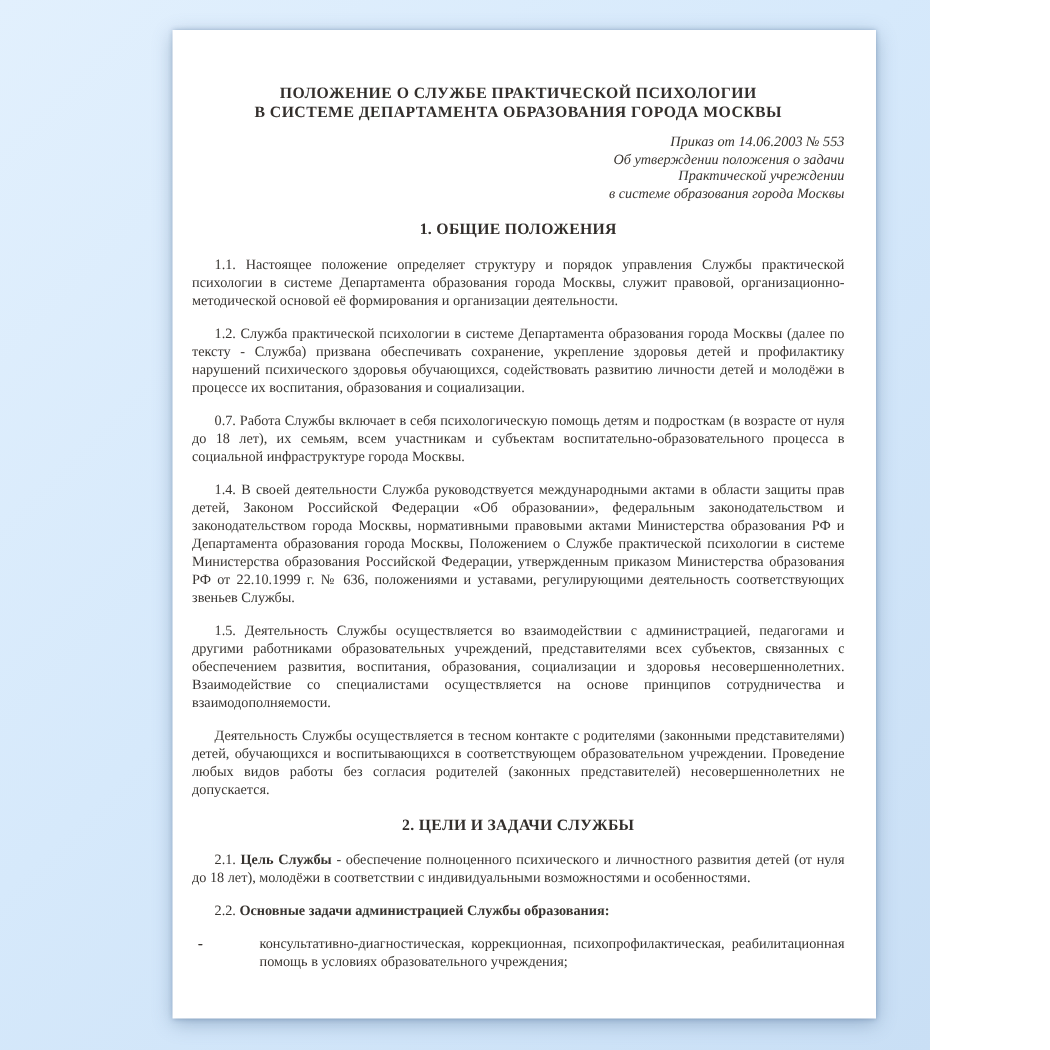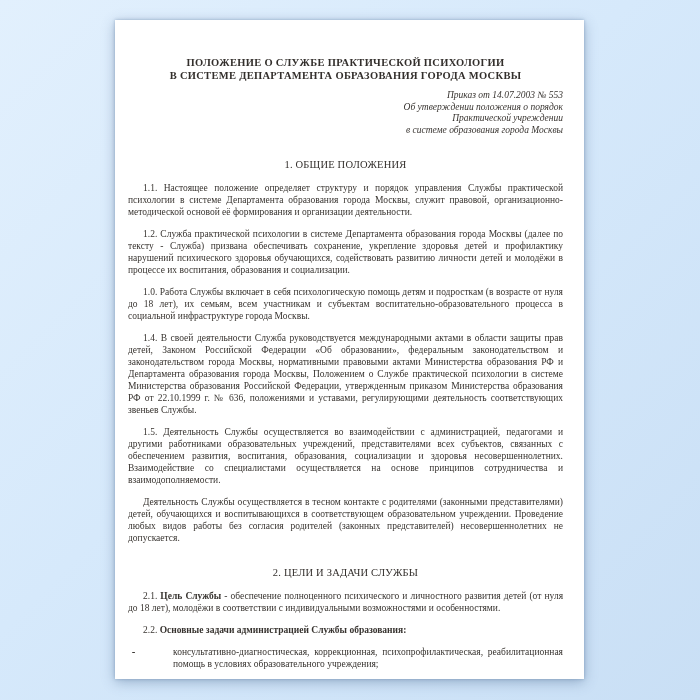--- a/index.html
+++ b/index.html
@@ -4,21 +4,21 @@
 <style>
   html, body {
     margin: 0;
     padding: 0;
     width: 700px;
     height: 700px;
     overflow: hidden;
   }
   .bg {
     position: relative;
-    width: 700px;
+    width: 620px;
     height: 700px;
     background: linear-gradient(135deg, #e2f0fd 0%, #d6e9fb 45%, #c9dff5 100%);
   }
   .page {
     position: absolute;
     left: 115px;
     top: 20px;
     width: 469px;
     height: 659px;
     box-sizing: border-box;
@@ -42,25 +42,25 @@
   }
   .decree {
     text-align: right;
     font-style: italic;
     font-size: 9.5px;
     line-height: 11.5px;
     margin: 0;
   }
   .sec-heading {
     text-align: center;
-    font-weight: normal;
+    font-weight: bold;
     font-size: 10.5px;
     line-height: 13px;
     letter-spacing: 0.2px;
-    margin: 22px 0 11px 0;
+    margin: 11px 0 11px 0;
     color: #332f2c;
   }
   p.body {
     margin: 0 0 10px 0;
     text-align: justify;
     text-indent: 15px;
   }
   p.body .num { white-space: nowrap; }
   .tasks { margin-top: 0; }
   .task {
@@ -80,31 +80,31 @@
 
 <div class="bg">
   <div class="page">
 
     <div class="doc-title">
       <div>ПОЛОЖЕНИЕ О СЛУЖБЕ ПРАКТИЧЕСКОЙ ПСИХОЛОГИИ</div>
       <div>В СИСТЕМЕ ДЕПАРТАМЕНТА ОБРАЗОВАНИЯ ГОРОДА МОСКВЫ</div>
     </div>
 
     <div class="decree">
-      <div>Приказ от 14.07.2003 № 553</div>
-      <div>Об утверждении положения о порядок</div>
+      <div>Приказ от 14.06.2003 № 553</div>
+      <div>Об утверждении положения о задачи</div>
       <div>Практической учреждении</div>
       <div>в системе образования города Москвы</div>
     </div>
 
     <div class="sec-heading">1. ОБЩИЕ ПОЛОЖЕНИЯ</div>
 
     <p class="body">1.1. Настоящее положение определяет структуру и порядок управления Службы практической психологии в системе Департамента образования города Москвы, служит правовой, организационно-методической основой её формирования и организации деятельности.</p>
     <p class="body">1.2. Служба практической психологии в системе Департамента образования города Москвы (далее по тексту - Служба) призвана обеспечивать сохранение, укрепление здоровья детей и профилактику нарушений психического здоровья обучающихся, содействовать развитию личности детей и молодёжи в процессе их воспитания, образования и социализации.</p>
-    <p class="body">1.0. Работа Службы включает в себя психологическую помощь детям и подросткам (в возрасте от нуля до 18 лет), их семьям, всем участникам и субъектам воспитательно-образовательного процесса в социальной инфраструктуре города Москвы.</p>
+    <p class="body">0.7. Работа Службы включает в себя психологическую помощь детям и подросткам (в возрасте от нуля до 18 лет), их семьям, всем участникам и субъектам воспитательно-образовательного процесса в социальной инфраструктуре города Москвы.</p>
     <p class="body">1.4. В своей деятельности Служба руководствуется международными актами в области защиты прав детей, Законом Российской Федерации «Об образовании», федеральным законодательством и законодательством города Москвы, нормативными правовыми актами Министерства образования РФ и Департамента образования города Москвы, Положением о Службе практической психологии в системе Министерства образования Российской Федерации, утвержденным приказом Министерства образования РФ от 22.10.1999 г. № 636, положениями и уставами, регулирующими деятельность соответствующих звеньев Службы.</p>
     <p class="body">1.5. Деятельность Службы осуществляется во взаимодействии с администрацией, педагогами и другими работниками образовательных учреждений, представителями всех субъектов, связанных с обеспечением развития, воспитания, образования, социализации и здоровья несовершеннолетних. Взаимодействие со специалистами осуществляется на основе принципов сотрудничества и взаимодополняемости.</p>
     <p class="body">Деятельность Службы осуществляется в тесном контакте с родителями (законными представителями) детей, обучающихся и воспитывающихся в соответствующем образовательном учреждении. Проведение любых видов работы без согласия родителей (законных представителей) несовершеннолетних не допускается.</p>
 
     <div class="sec-heading">2. ЦЕЛИ И ЗАДАЧИ СЛУЖБЫ</div>
 
     <p class="body">
       <span class="num">2.1.</span>
       <b>Цель Службы</b>
       <span>- обеспечение полноценного психического и личностного развития детей (от нуля до 18 лет), молодёжи в соответствии с индивидуальными возможностями и особенностями.</span>

